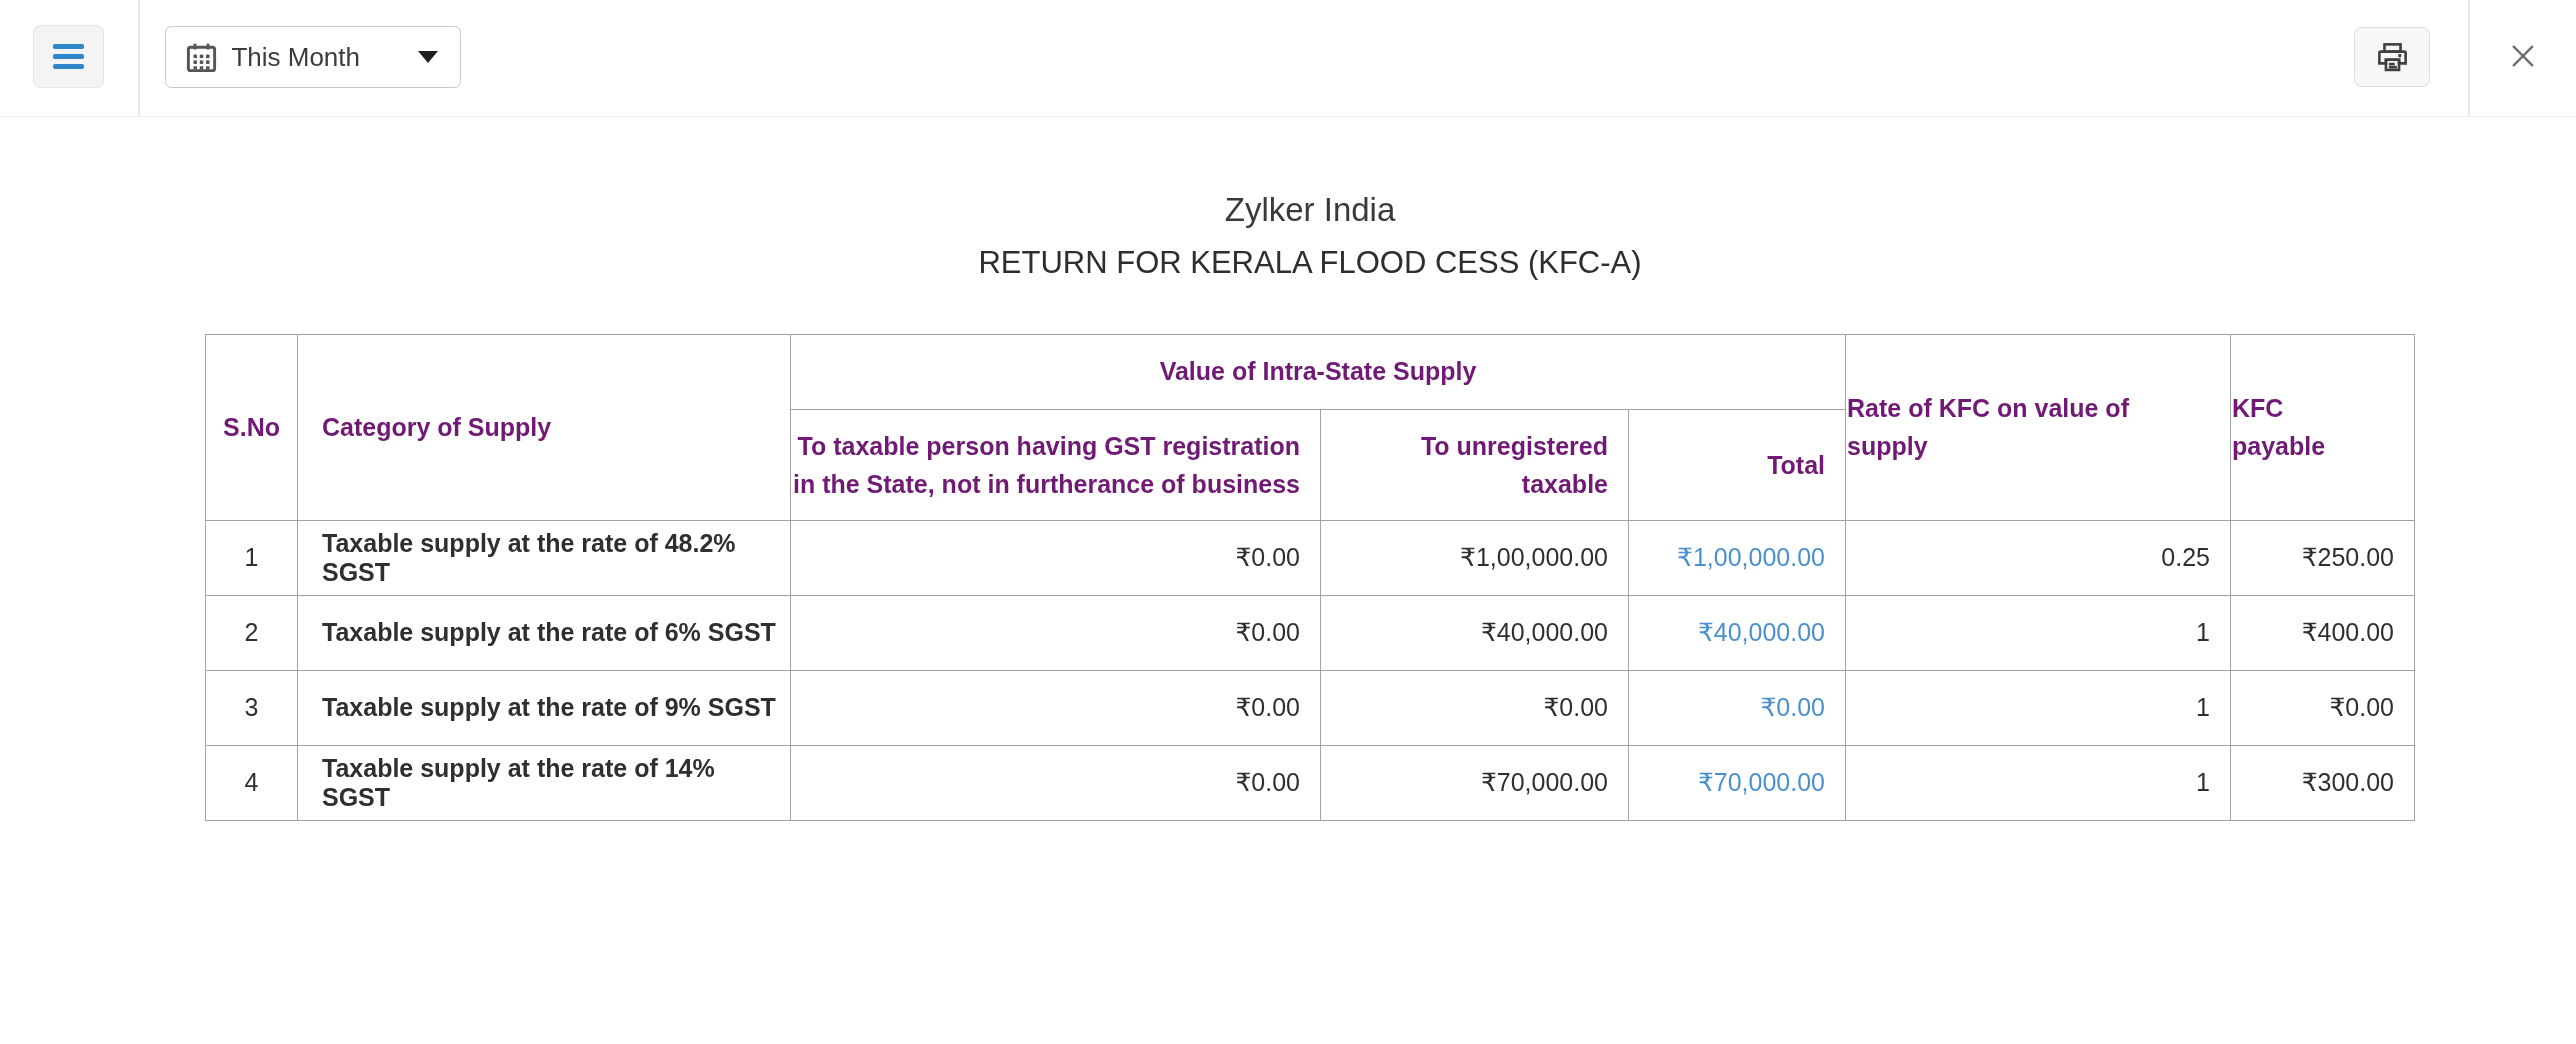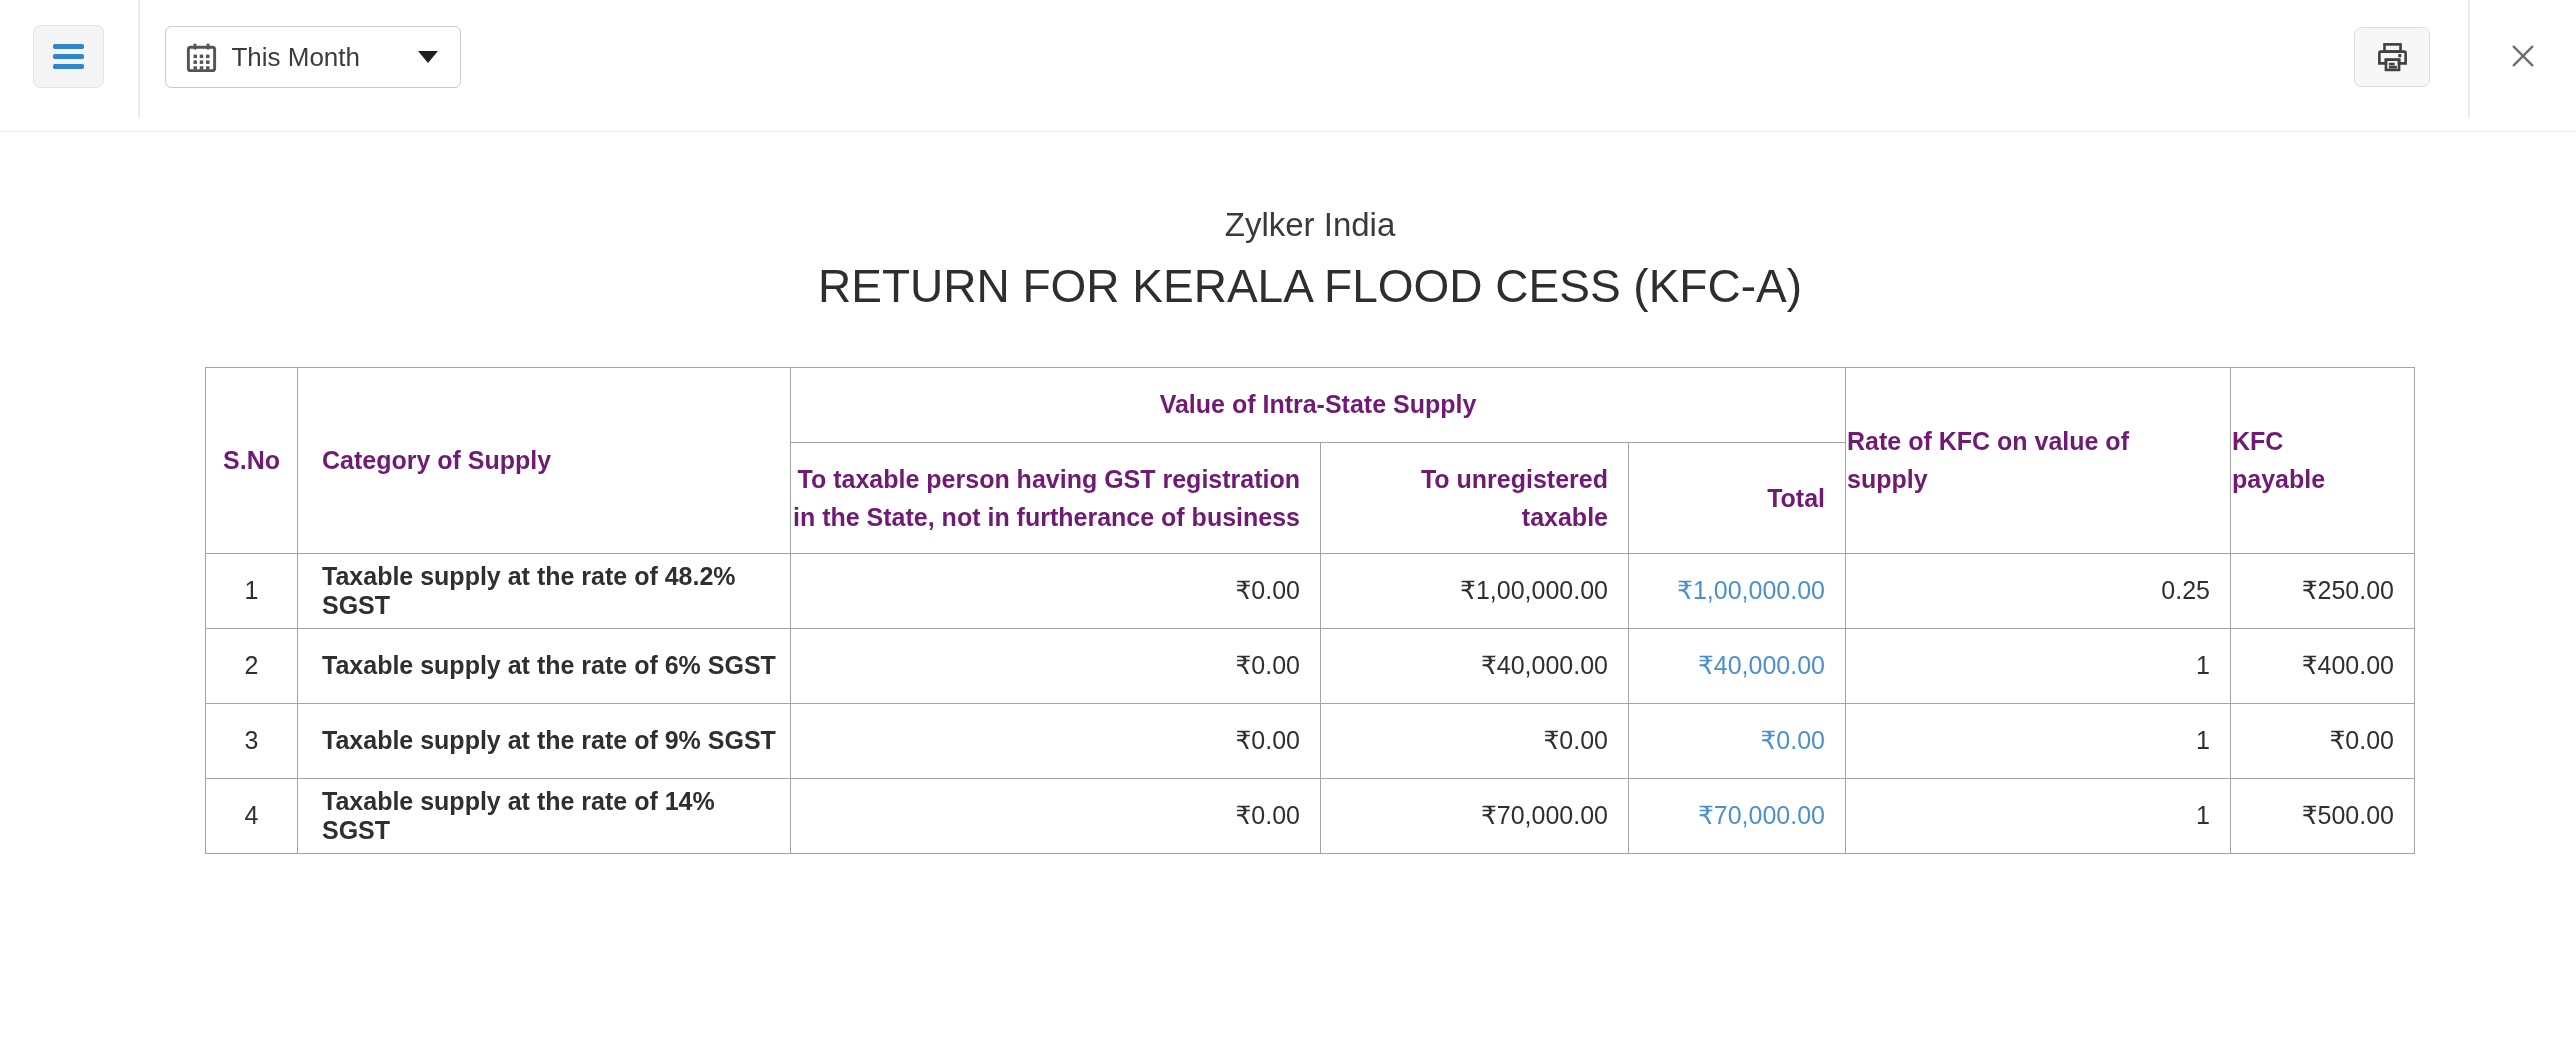--- a/index.html
+++ b/index.html
@@ -8,21 +8,21 @@
     width: 2576px; height: 1044px;
     background: #ffffff;
     font-family: "Liberation Sans", "DejaVu Sans", sans-serif;
     color: #333333;
     overflow: hidden;
   }
 
   
   .toolbar {
     position: relative;
-    height: 132px;
+    height: 117px;
     background: #ffffff;
     border-bottom: 1.8px solid #ececec;
     padding-left: 39px;
   }
   .hamburger-btn {
     position: absolute; left: 33px; top: 25px;
     width: 71px; height: 63px;
     background: #f4f4f4;
     border: 1.8px solid #e4e4e4;
     border-radius: 7.4px;
@@ -66,21 +66,21 @@
   .close-btn {
     position: absolute; left: 2497px; top: 33px;
     width: 52px; height: 46px;
     display: flex; justify-content: center; align-items: center;
     cursor: pointer;
   }
 
   
   .report { padding-top: 74px; text-align: center; padding-left: 44px; }
   .company-name { font-size: 33px; color: #3a3a3a; line-height: 1.15; }
-  .report-title { font-size: 46px; color: #2e2e2e; line-height: 1.2; margin-top: 14.7px; }
+  .report-title { font-size: 31px; color: #2e2e2e; line-height: 1.2; margin-top: 14.7px; }
   .date-range { font-size: 28px; color: #333333; line-height: 1.2; margin-top: 18.4px; }
 
   
   table.kfc {
     border-collapse: collapse;
     table-layout: fixed;
     width: 2210px;
     margin: 53px auto 0;
   }
   table.kfc th, table.kfc td {
@@ -231,18 +231,18 @@
       <td class="c-num">1</td>
       <td class="c-num">₹0.00</td>
     </tr>
     <tr class="data-row">
       <td class="c-sno">4</td>
       <td class="c-category">Taxable supply at the rate of 14% SGST</td>
       <td class="c-num">₹0.00</td>
       <td class="c-num">₹70,000.00</td>
       <td class="c-num"><a class="total-link" style="color: rgb(74, 144, 208);">₹70,000.00</a></td>
       <td class="c-num">1</td>
-      <td class="c-num">₹500.00</td>
+      <td class="c-num">₹300.00</td>
     </tr>
   </tbody>
     </table>
 </div>
 
 
 </body></html>

